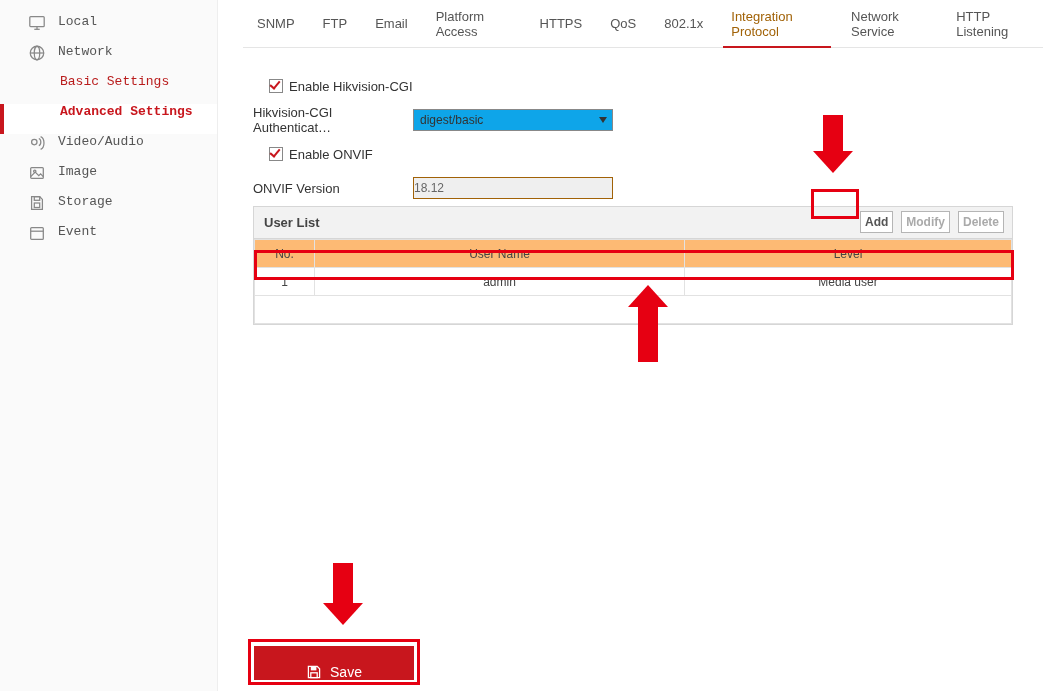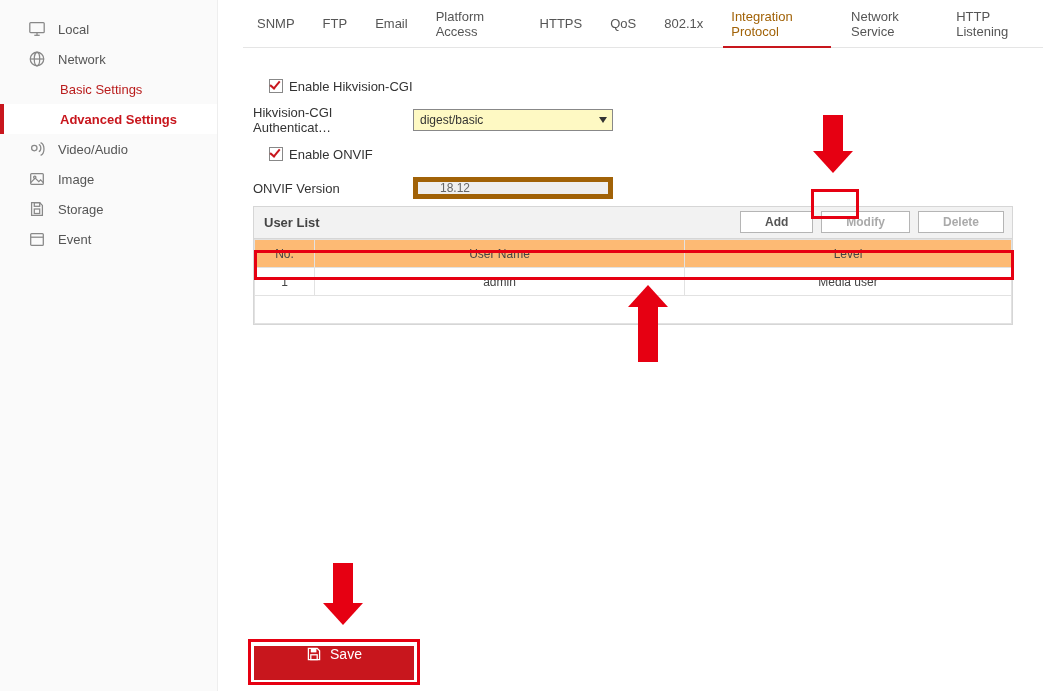--- a/index.html
+++ b/index.html
@@ -15,26 +15,27 @@
   .app { display: flex; width: 100%; height: 100%; }
 
   
   .sidebar {
     width: 218px;
     background: #fafafa;
     border-right: 1px solid #eee;
     padding-top: 14px;
   }
   .side-item {
-    display: flex; align-items: center;
+    display: flex; 
     height: 30px;
     padding-left: 28px;
     color: #555;
     cursor: pointer;
     position: relative;
+    font-family: Liberation Mono, monospace;
   }
   .side-item.sub {
     padding-left: 60px;
     color: #b91c1c;
   }
   .side-item.active {
     color: #c8161d;
     font-weight: bold;
     background: #fff;
   }
@@ -113,38 +114,38 @@
     left: 2px; top: -1px;
     width: 4px; height: 8px;
     border: solid #c8161d;
     border-width: 0 2px 2px 0;
     transform: rotate(40deg);
   }
 
   .select {
     width: 200px; height: 22px;
     border: 1px solid #888;
-    background: #fef9c3;
+    background: #0ea5e9;
     padding: 0 18px 0 6px;
     font-size: 12px;
     position: relative;
     display: flex; align-items: center;
   }
   .select::after {
     content: '';
     position: absolute; right: 5px; top: 7px;
     border-left: 4px solid transparent;
     border-right: 4px solid transparent;
     border-top: 6px solid #333;
   }
   .ro-input {
     width: 200px; height: 22px;
-    border: 5px solid #a16207;
+    border: 1px solid #a16207;
     background: #efefef;
-    padding: 0 22px;
+    padding: 0 0;
     font-size: 12px;
     color: #666;
     display: flex; align-items: center;
   }
 
   
   .user-panel {
     border: 1px solid #d6d6d6;
     width: 760px;
   }
@@ -157,21 +158,21 @@
     font-weight: bold;
     color: #444;
     position: relative;
   }
   .user-panel .header .btns {
     position: absolute; right: 8px; top: 4px;
     display: flex; gap: 8px;
   }
   .btn {
     height: 22px;
-    padding: 0 24px;
+    padding: 0 4px;
     border: 1px solid #b5b5b5;
     background: #fff;
     color: #555;
     font-size: 12px;
     display: inline-flex; align-items: center; justify-content: center;
     cursor: pointer;
   }
   .btn.disabled { color: #aaa; cursor: default; }
 
   table.user-table {
@@ -214,21 +215,21 @@
     border-bottom: 22px solid #e60012;
   }
 
   
   .save-btn {
     position: absolute;
     left: 36px; top: 646px;
     width: 160px; height: 34px;
     background: #c8161d;
     color: #fff;
-    display: flex; align-items: flex-start; justify-content: center;
+    display: flex; align-items: flex-end; justify-content: center;
     font-size: 14px;
     cursor: pointer;
   }
   .save-btn .save-icon {
     width: 16px; height: 16px; margin-right: 8px;
   }
   .save-btn .save-icon svg * { stroke: #fff; fill: none; stroke-width: 1.6; }
   .save-btn .save-icon svg .fillw { fill: #fff; stroke: none; }
 </style>
 </head>

